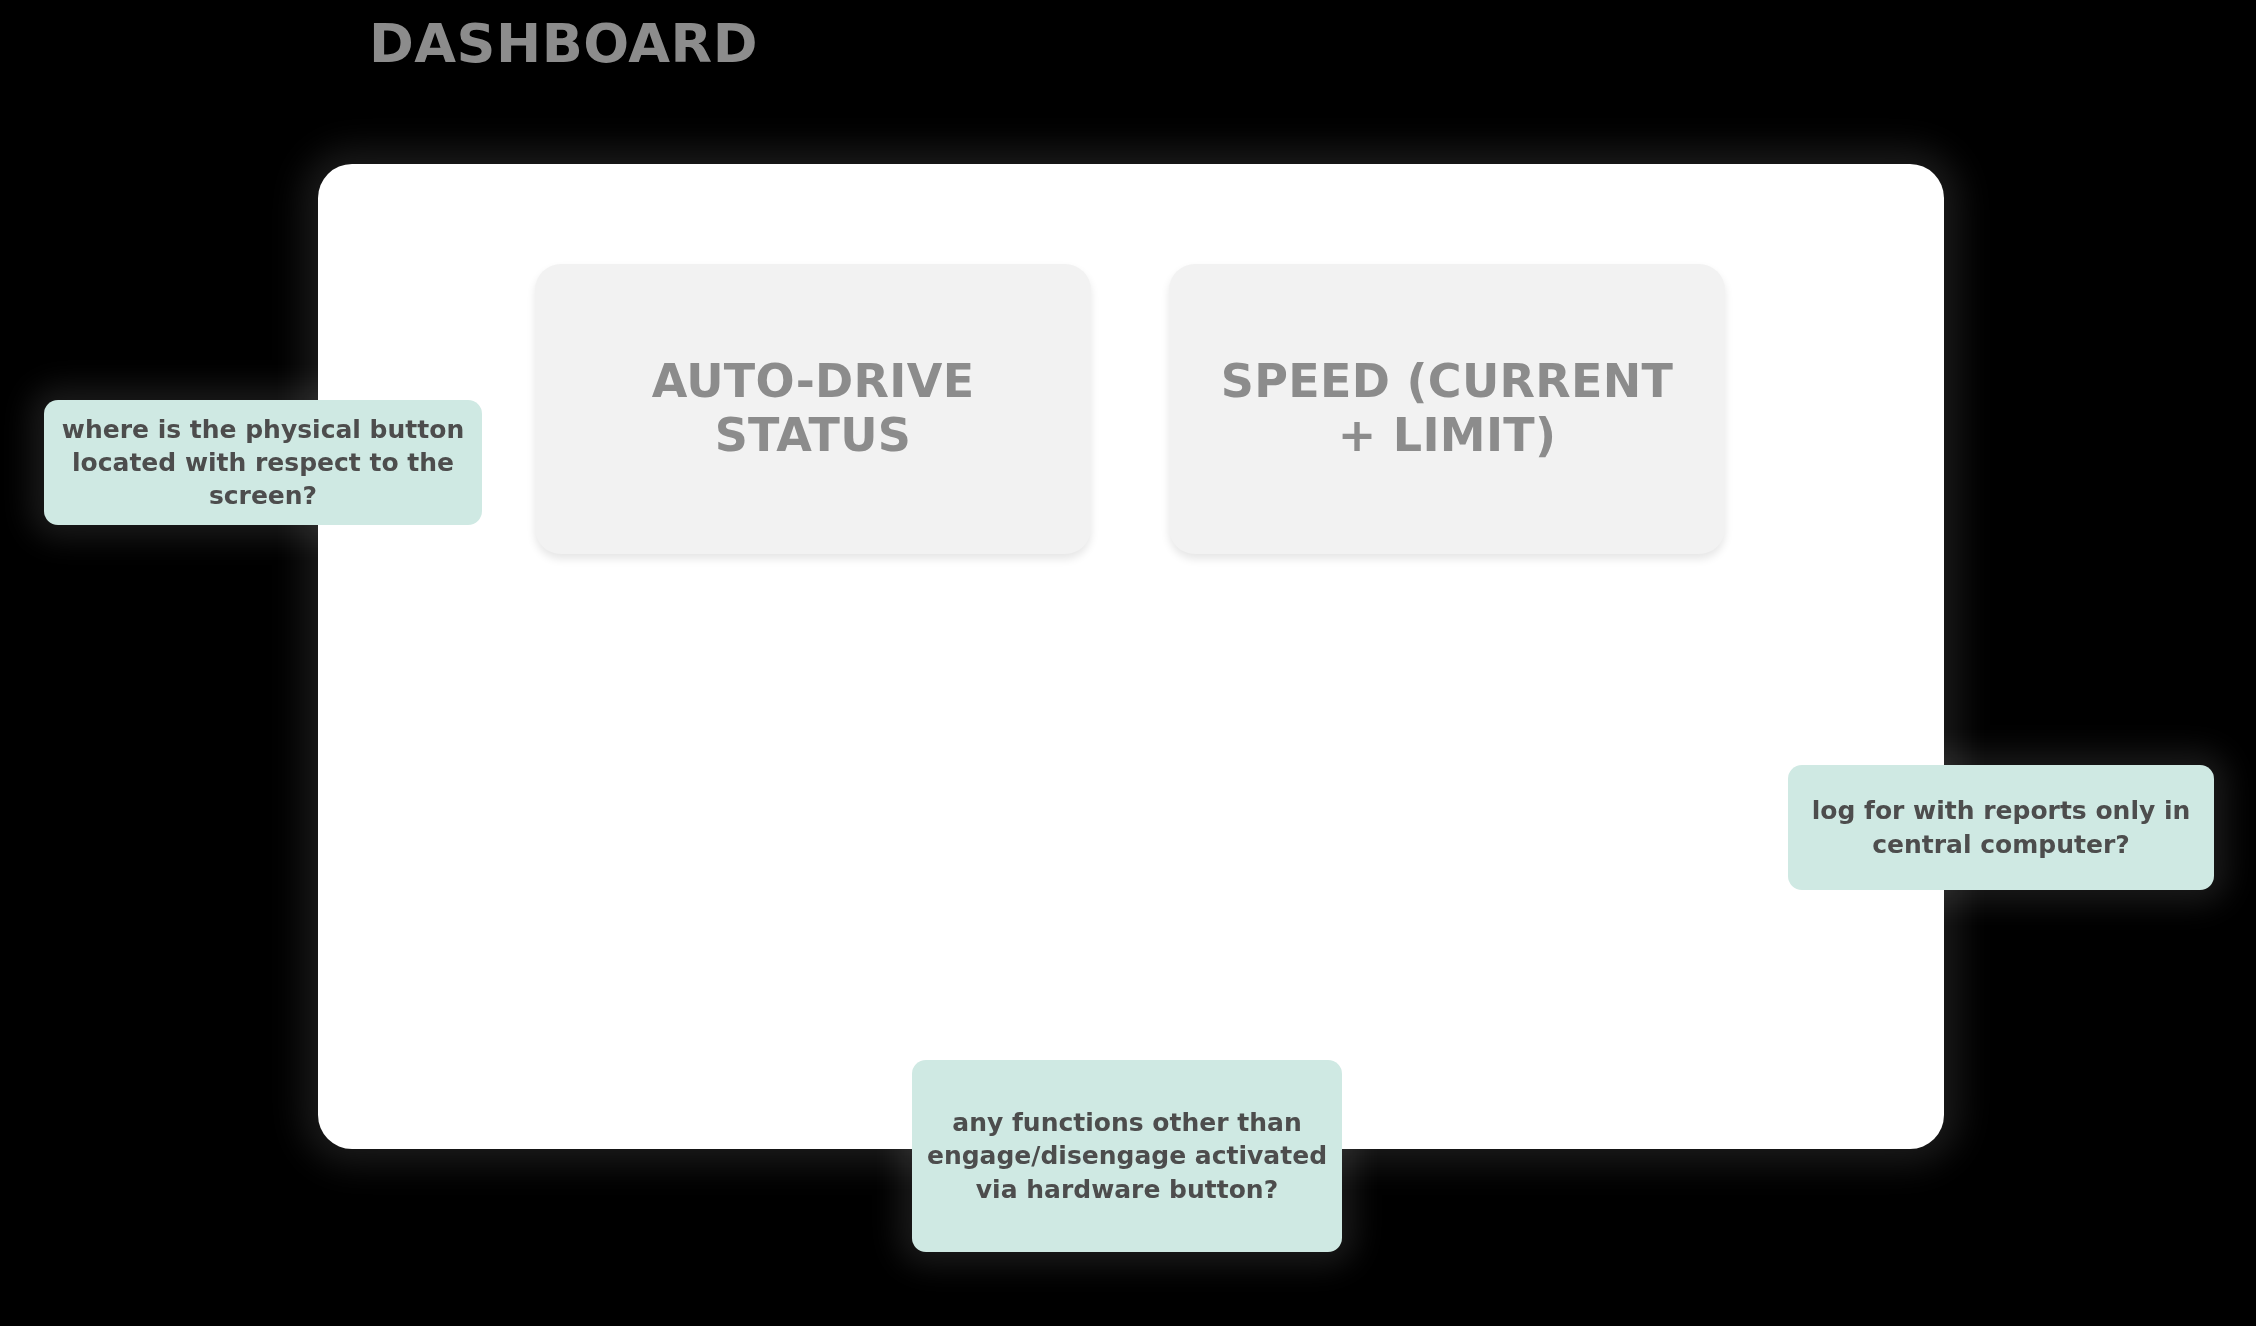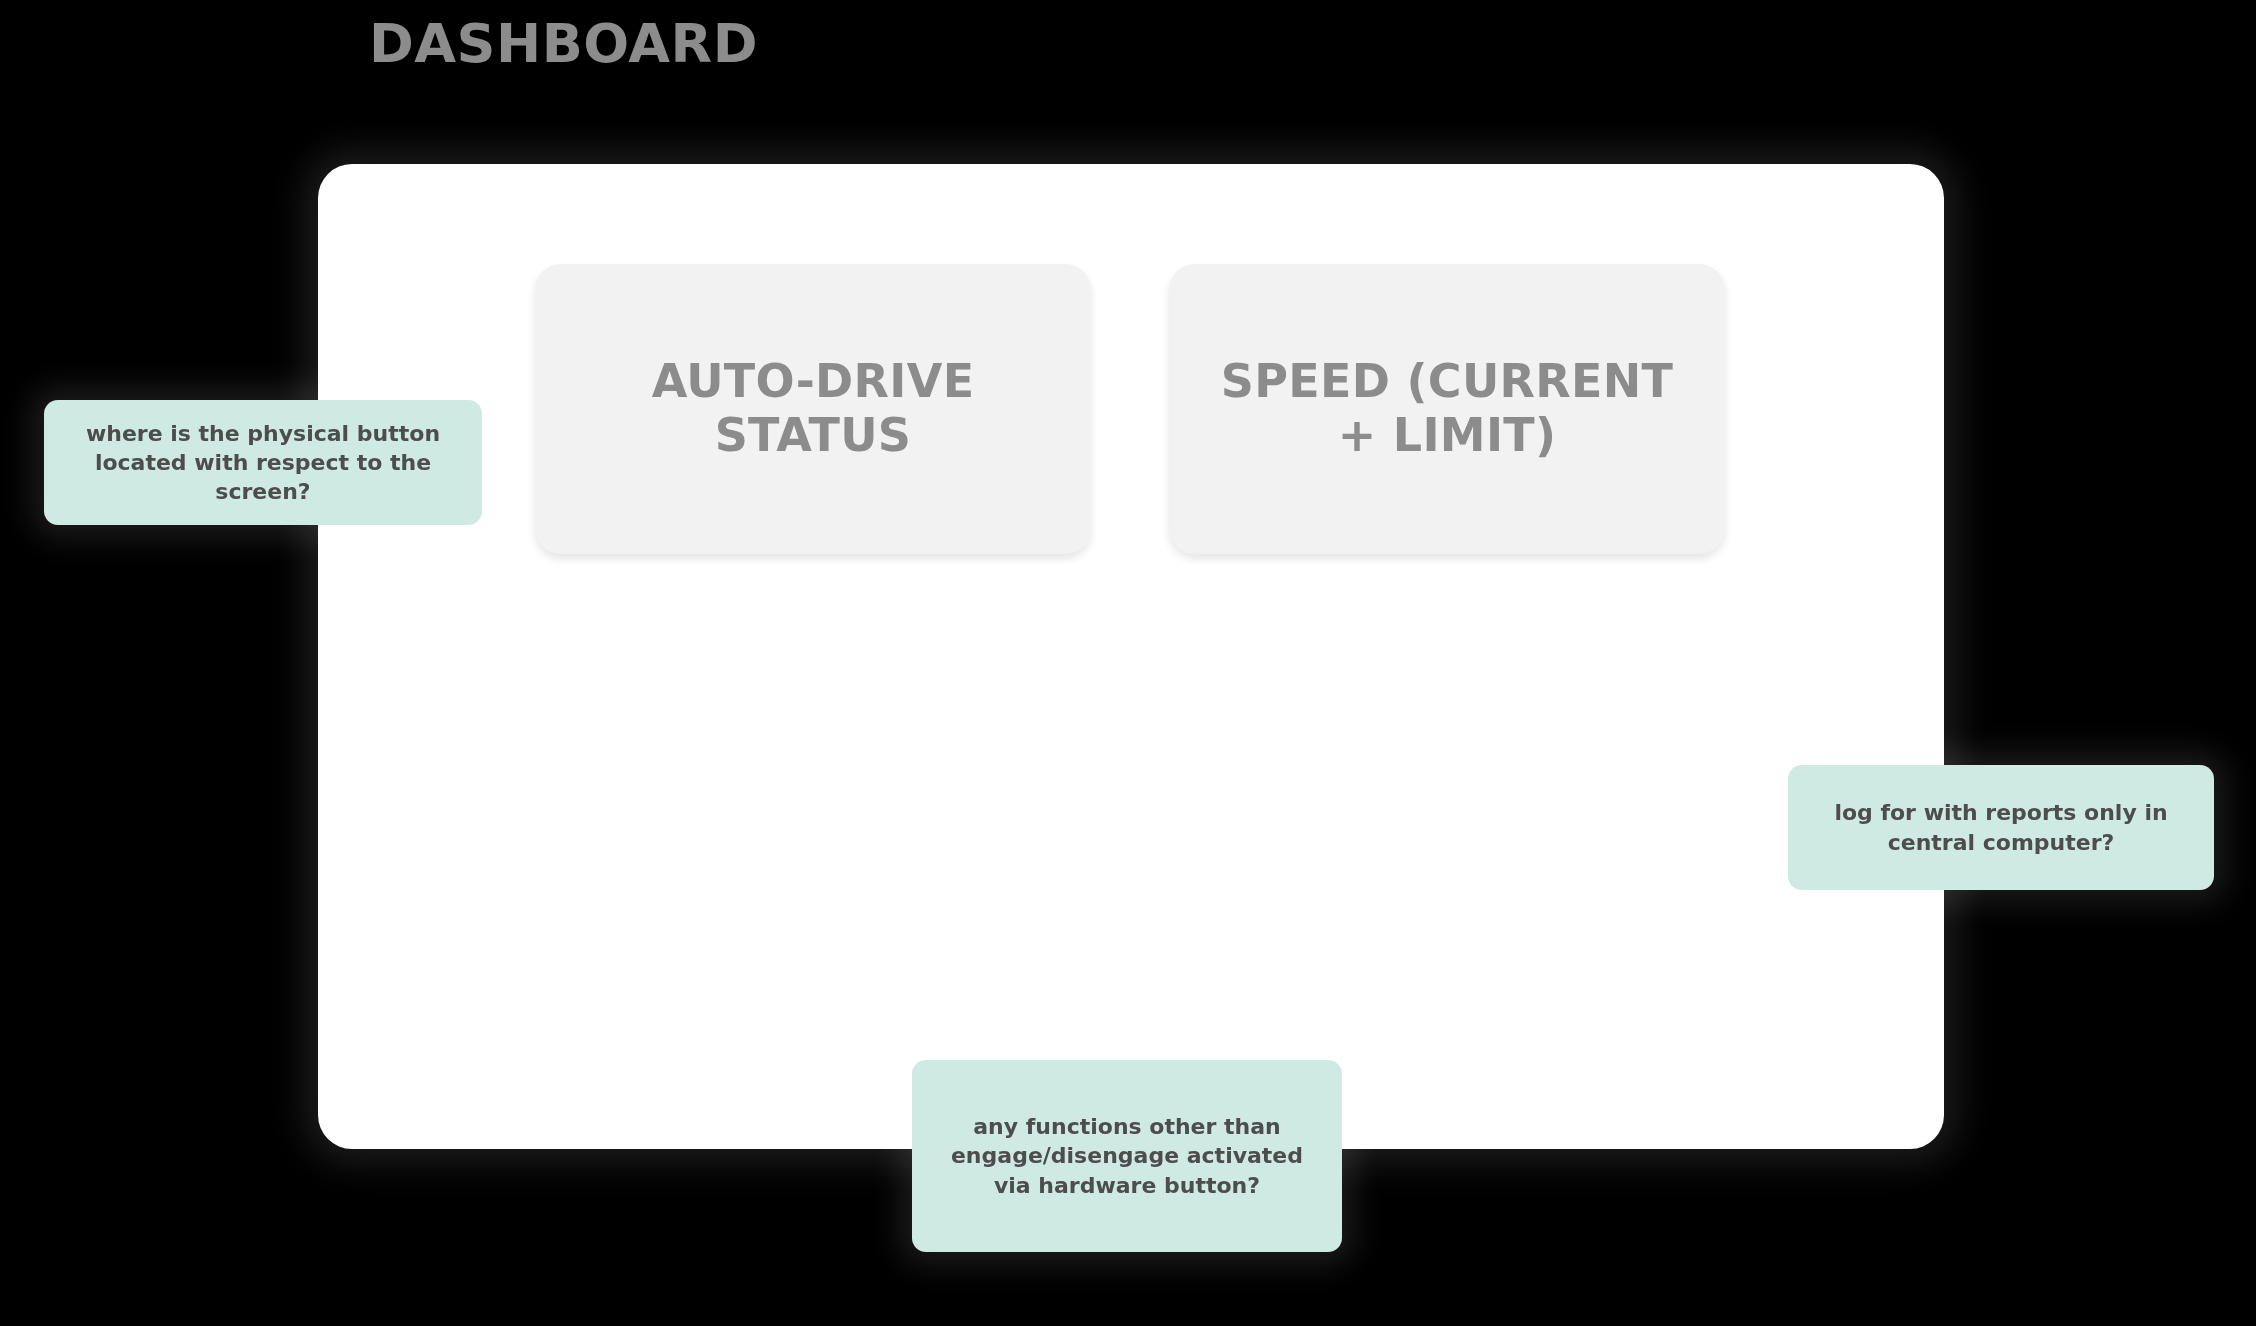--- a/index.html
+++ b/index.html
@@ -81,24 +81,24 @@
     border-radius: 14px;
     box-shadow: 0 0 30px 14px rgba(255,255,255,0.10);
     display: flex;
     align-items: center;
     justify-content: center;
     text-align: center;
   }
   .note-text {
     font-family: "DejaVu Sans", sans-serif;
     font-weight: bold;
-    font-size: 22px;
+    font-size: 25px;
     line-height: 1.33;
     color: #4d4d4d;
-    padding: 14px 28px;
+    padding: 14px 12px;
   }
 
   .note-left {
     left: 44px;
     top: 400px;
     width: 438px;
     height: 125px;
   }
   .note-right {
     left: 1788px;

